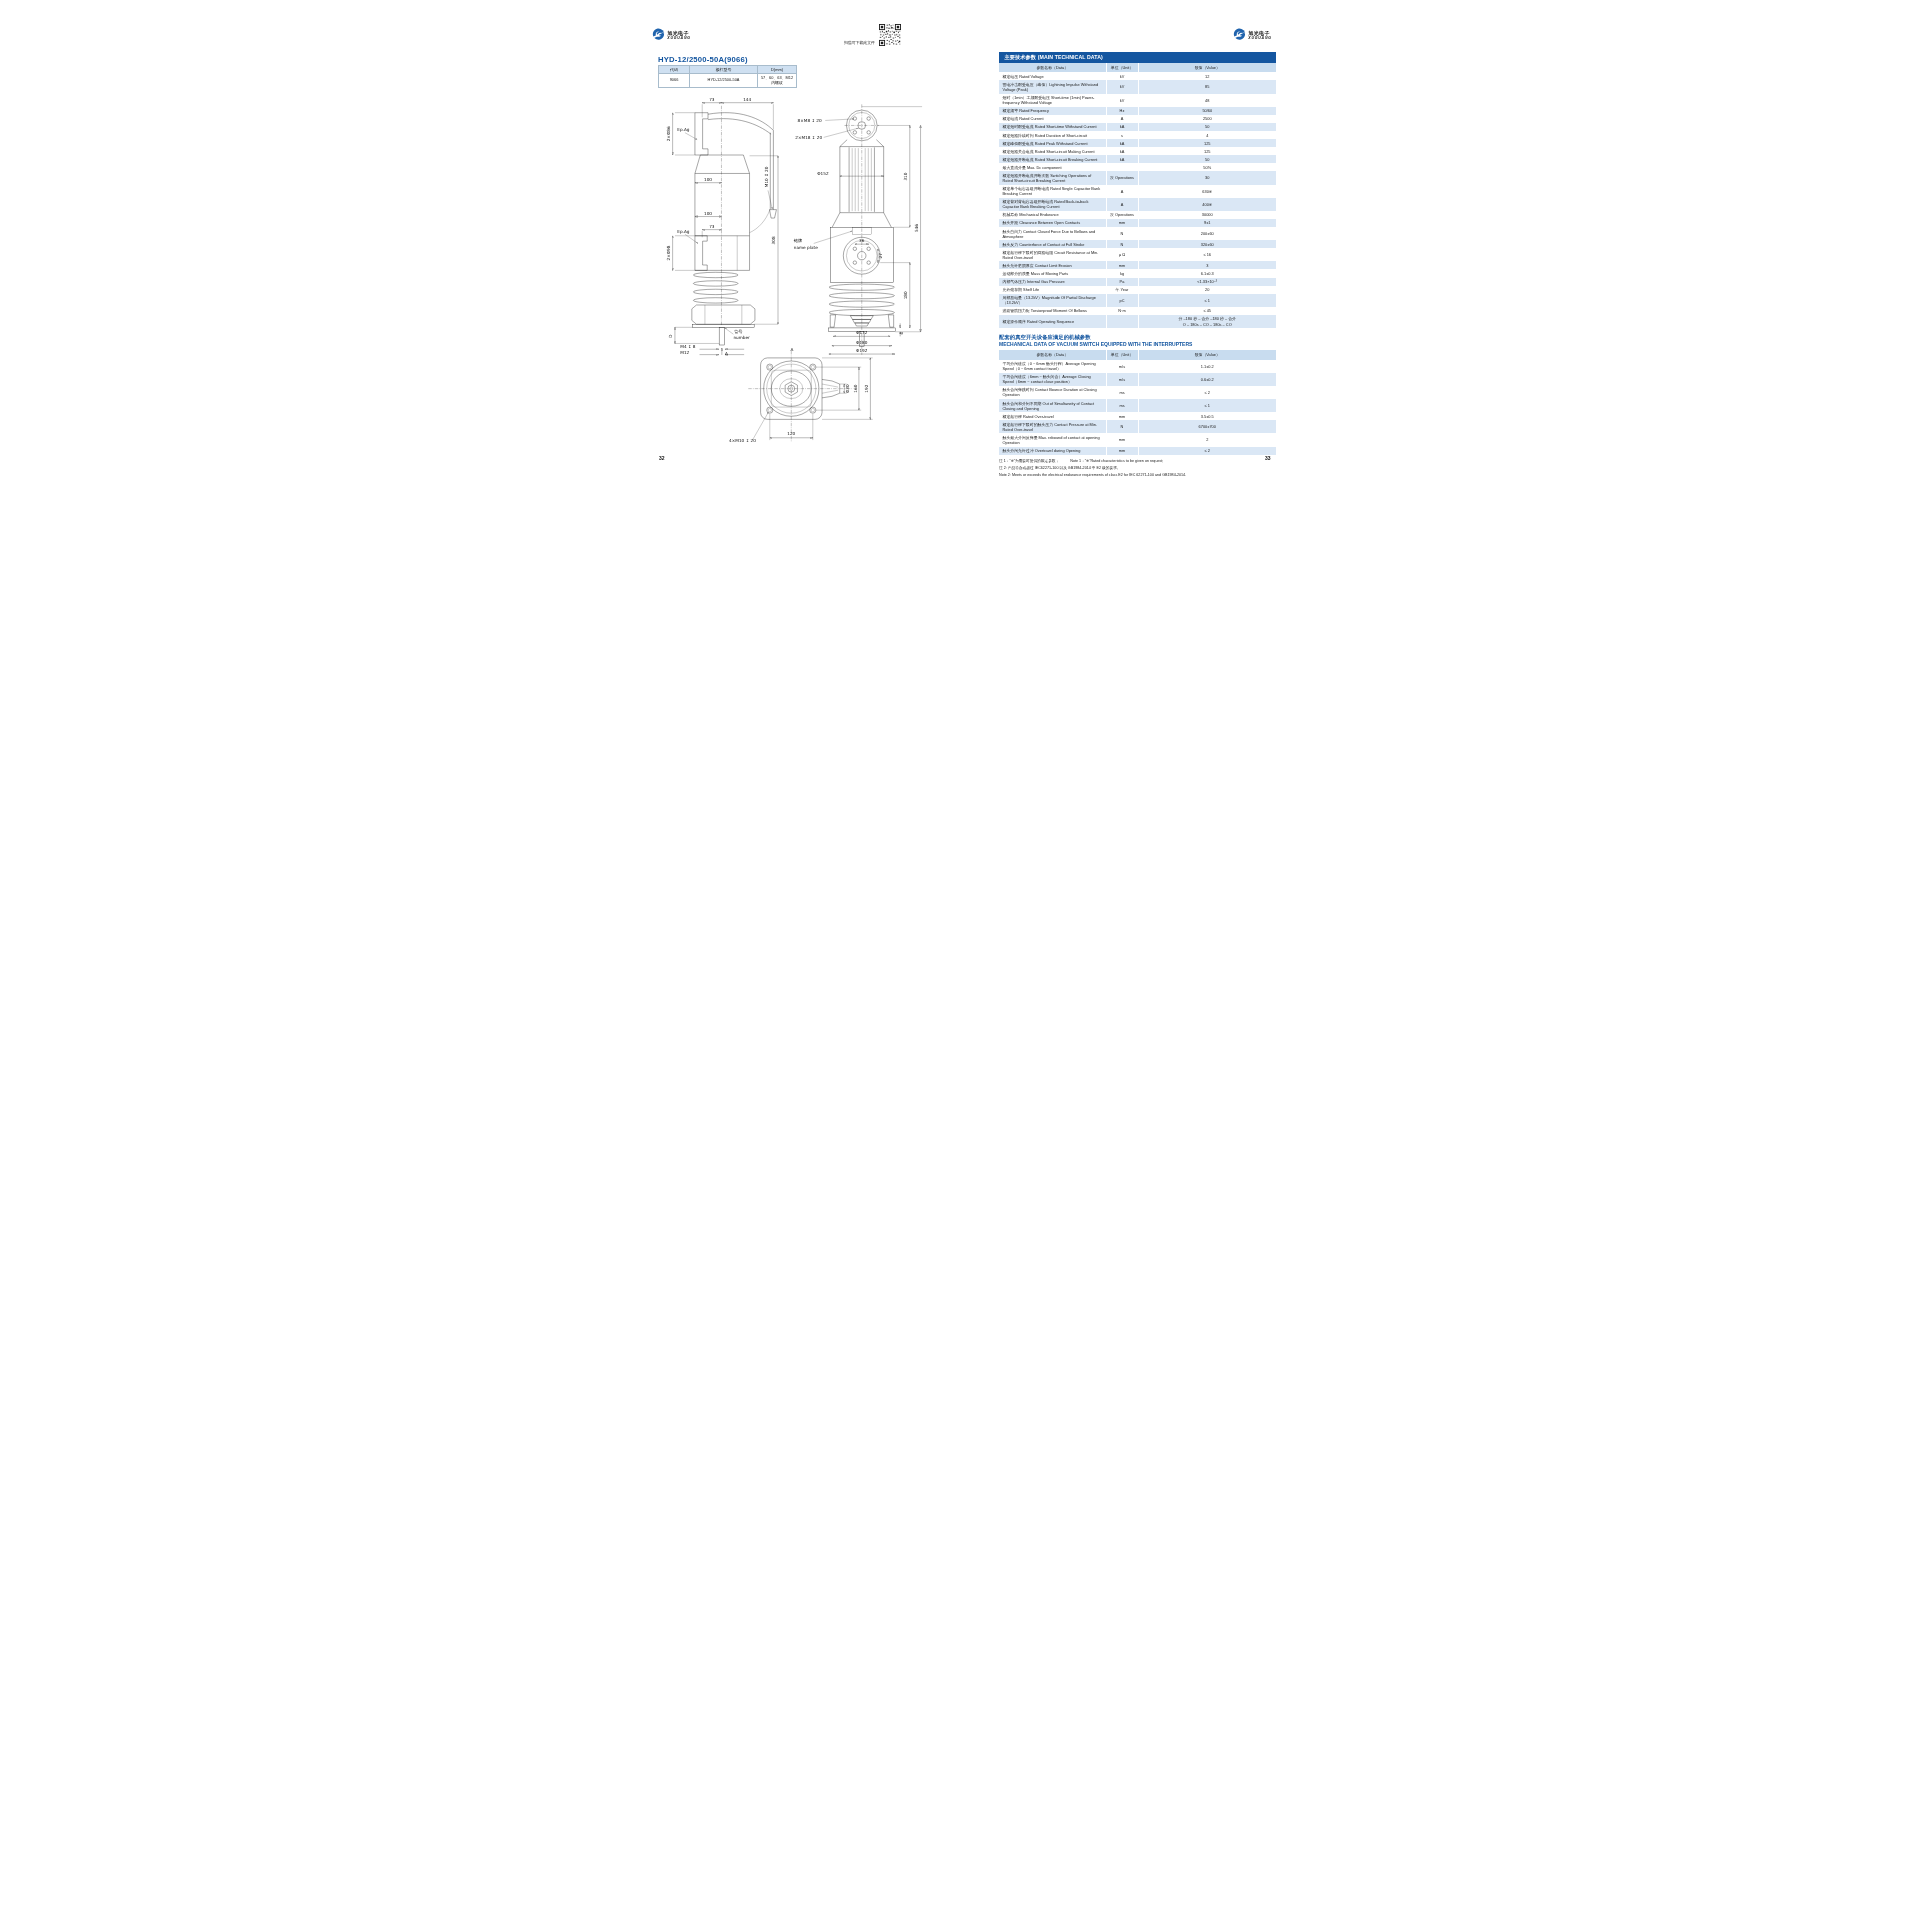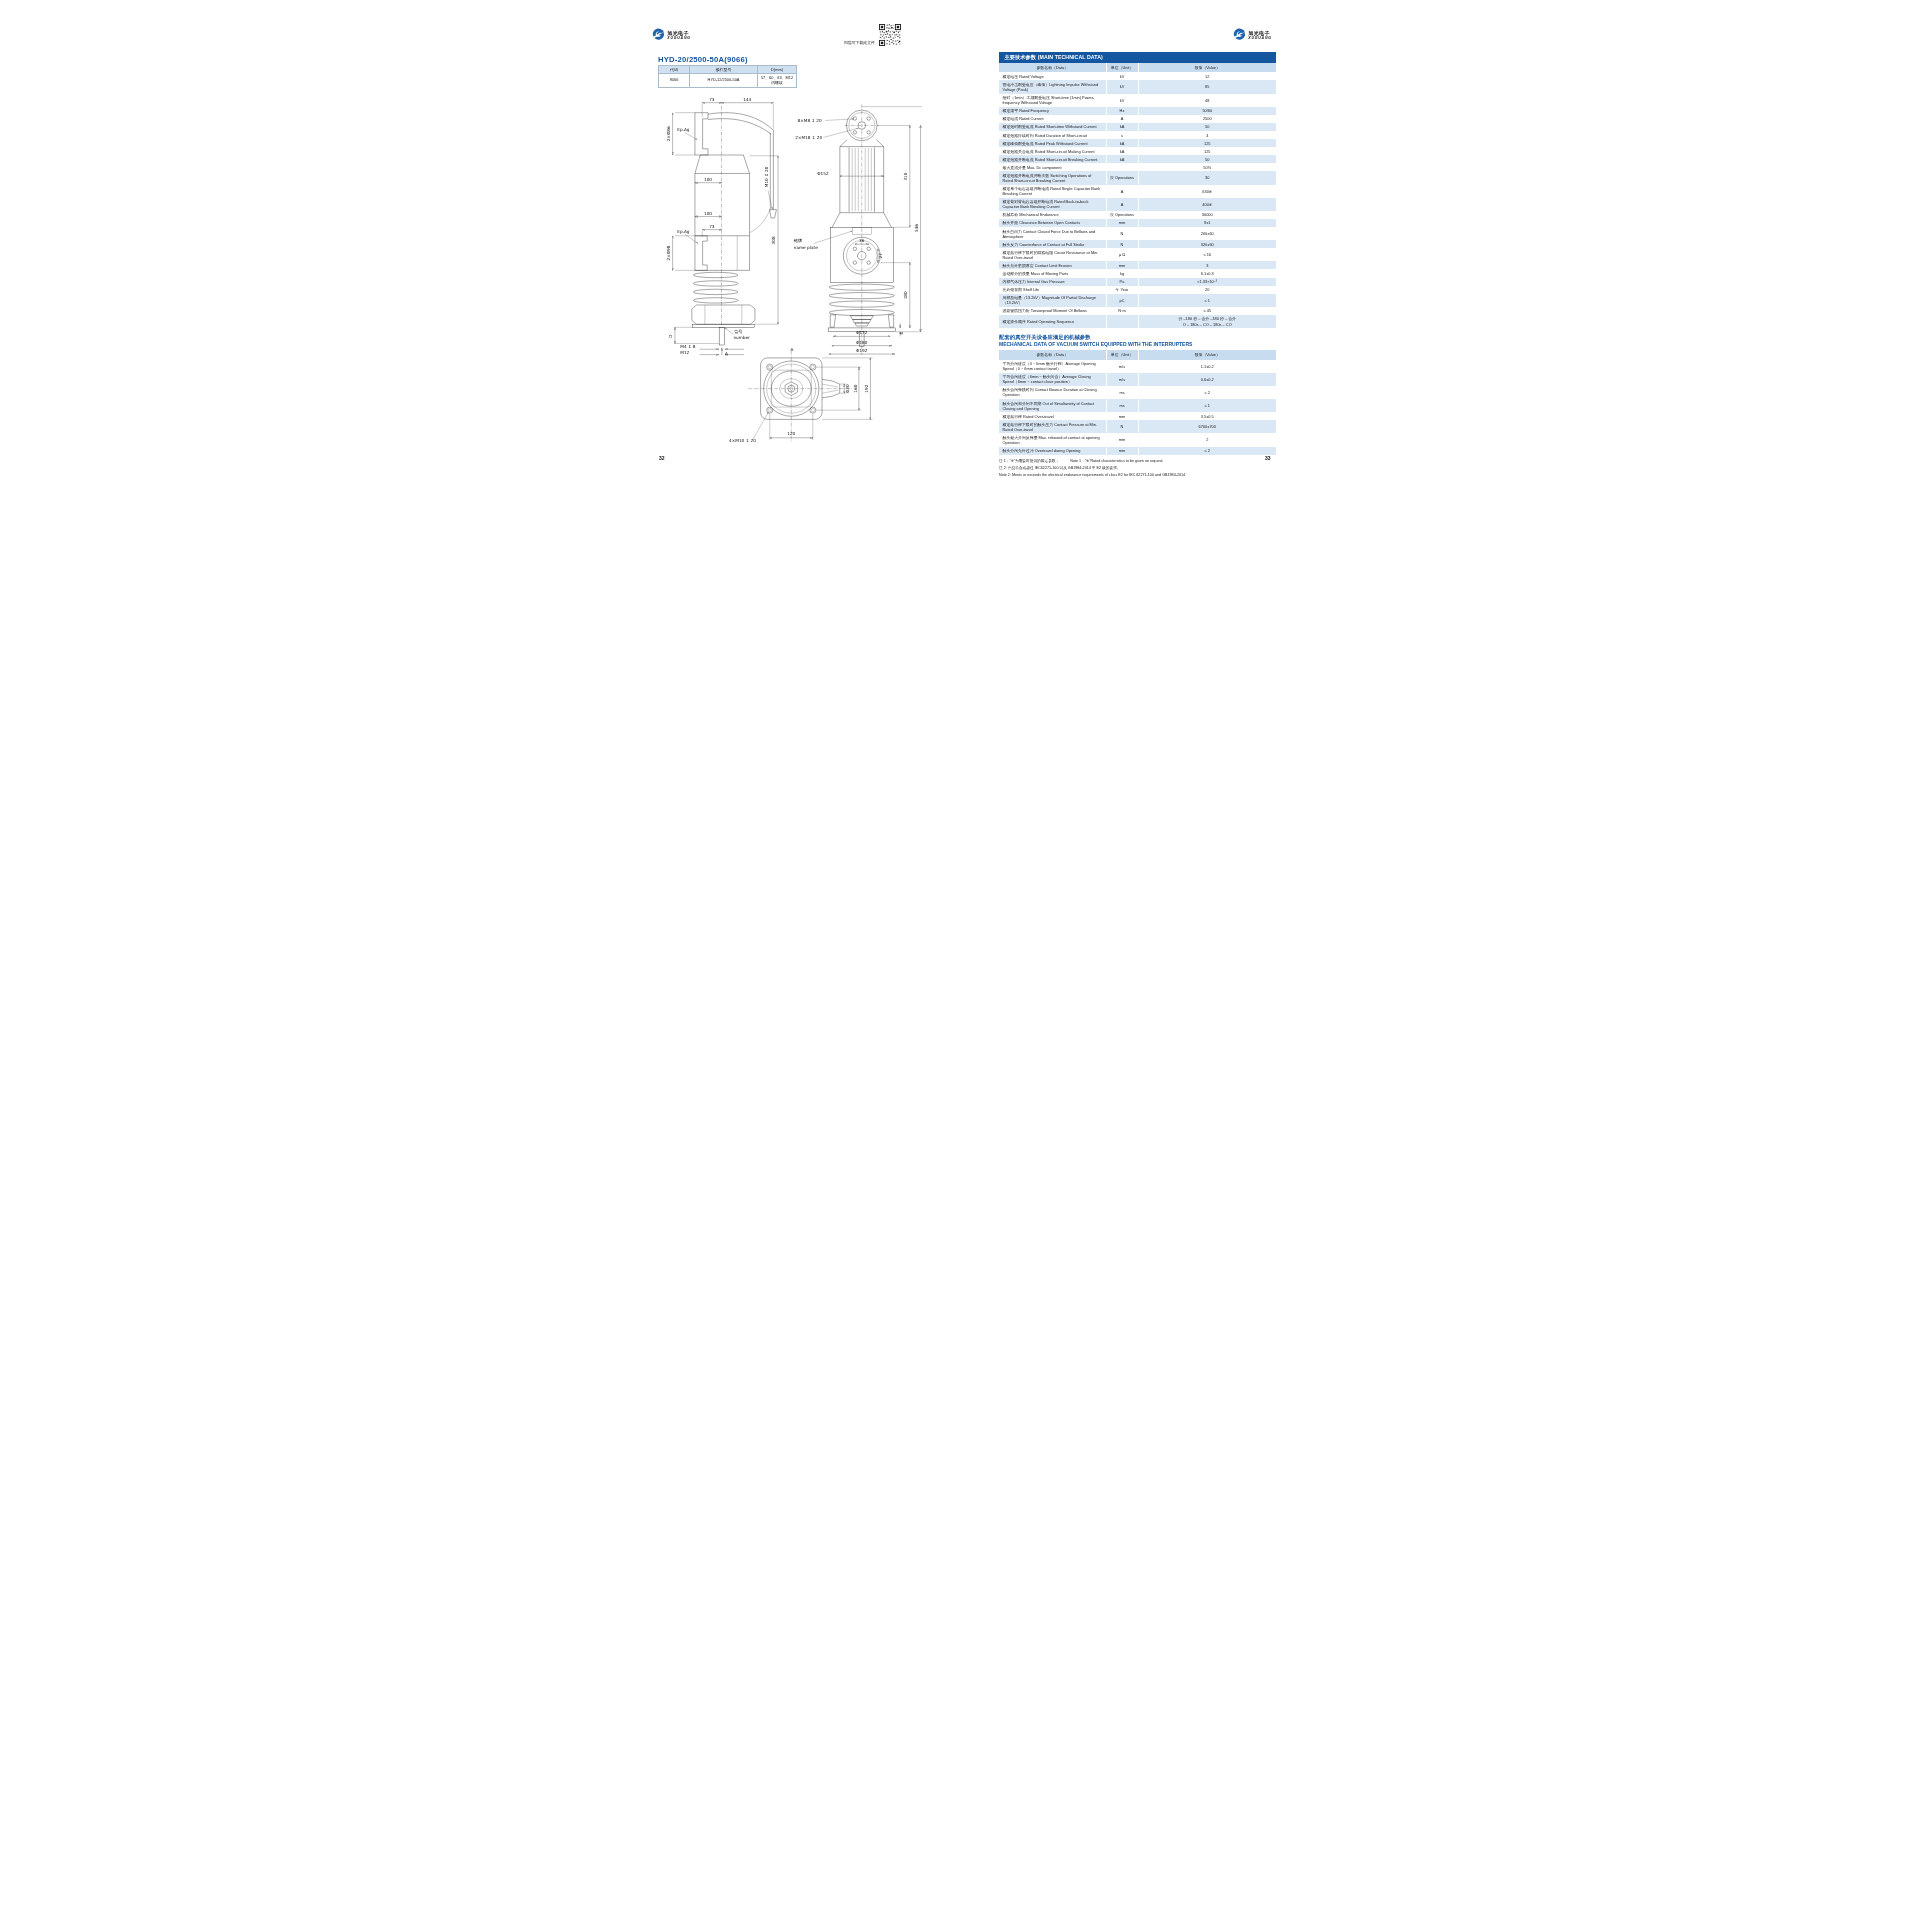--- a/index.html
+++ b/index.html
@@ -139,21 +139,21 @@
             <rect x="16" y="24" width="2" height="1"></rect>
             <rect x="19" y="25" width="1" height="2"></rect>
           <rect x="22" y="26" width="2" height="1"></rect>
             <rect x="25" y="24" width="1" height="1"></rect>
             <rect x="27" y="26" width="1" height="1"></rect>
         </g>
       </svg>
     </div>
     <div class="qr-caption">扫描可下载此文件</div>
 
-    <h1 class="title">HYD-20/2500-50A(9066)</h1>
+    <h1 class="title">HYD-12/2500-50A(9066)</h1>
 
     <table class="spec-table">
       <colgroup>
           <col style="width:31px">
           <col style="width:68px">
           <col style="width:39px">
         </colgroup>
       <thead>
           <tr>
             <th>代码</th>

